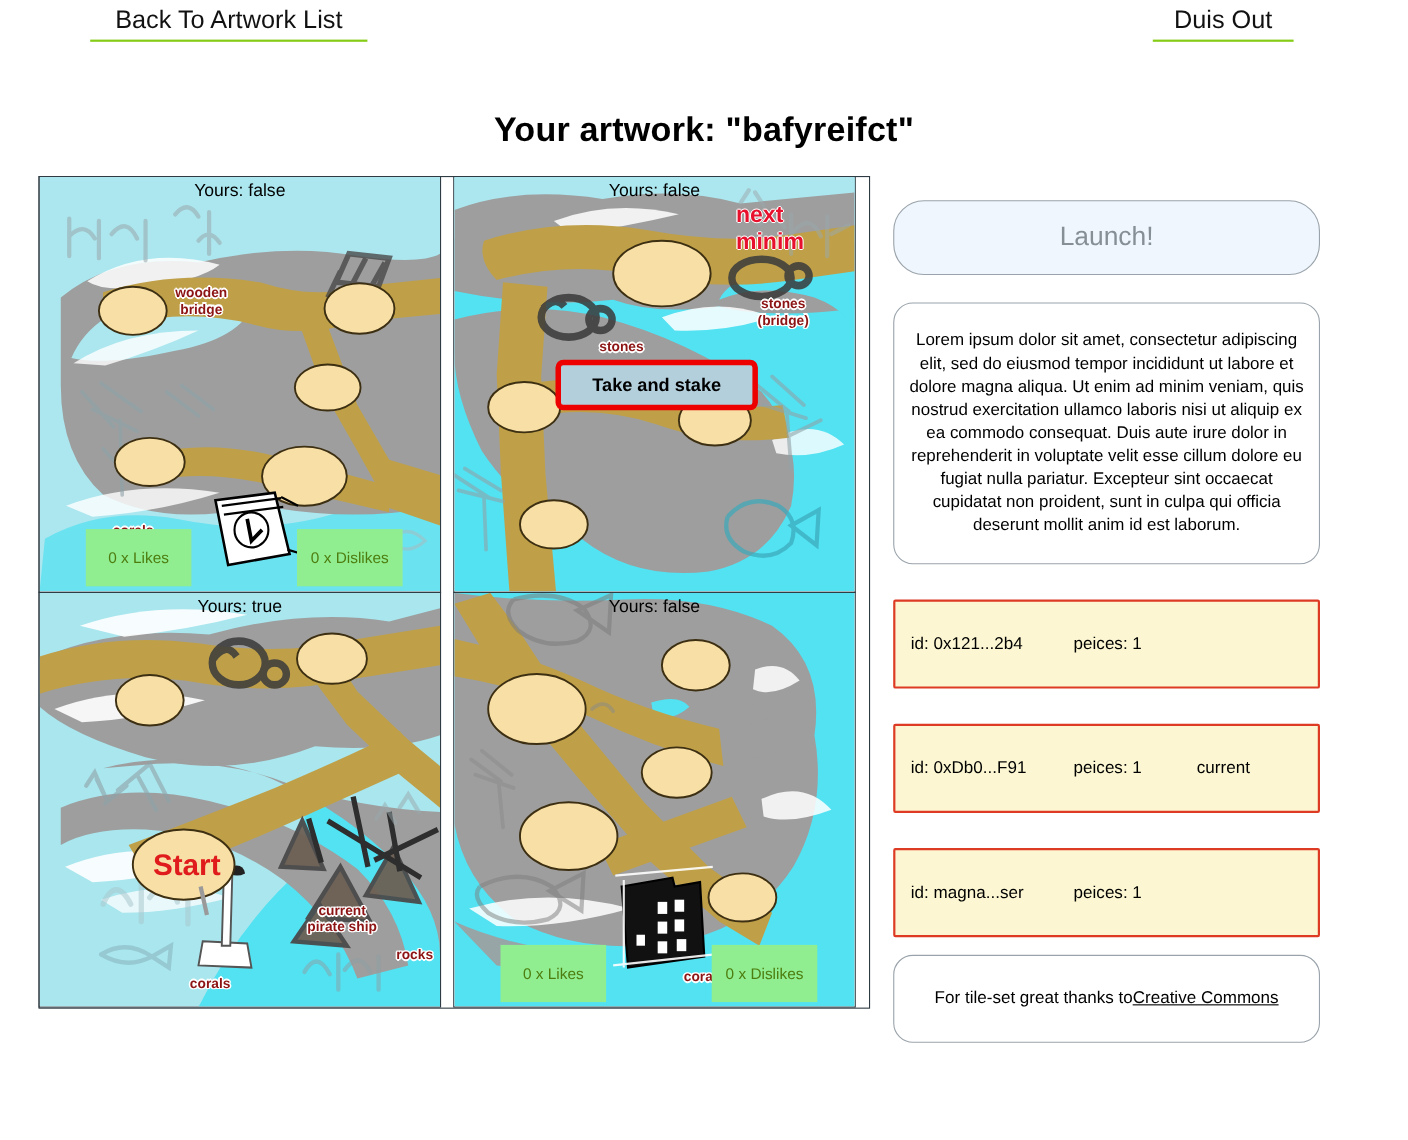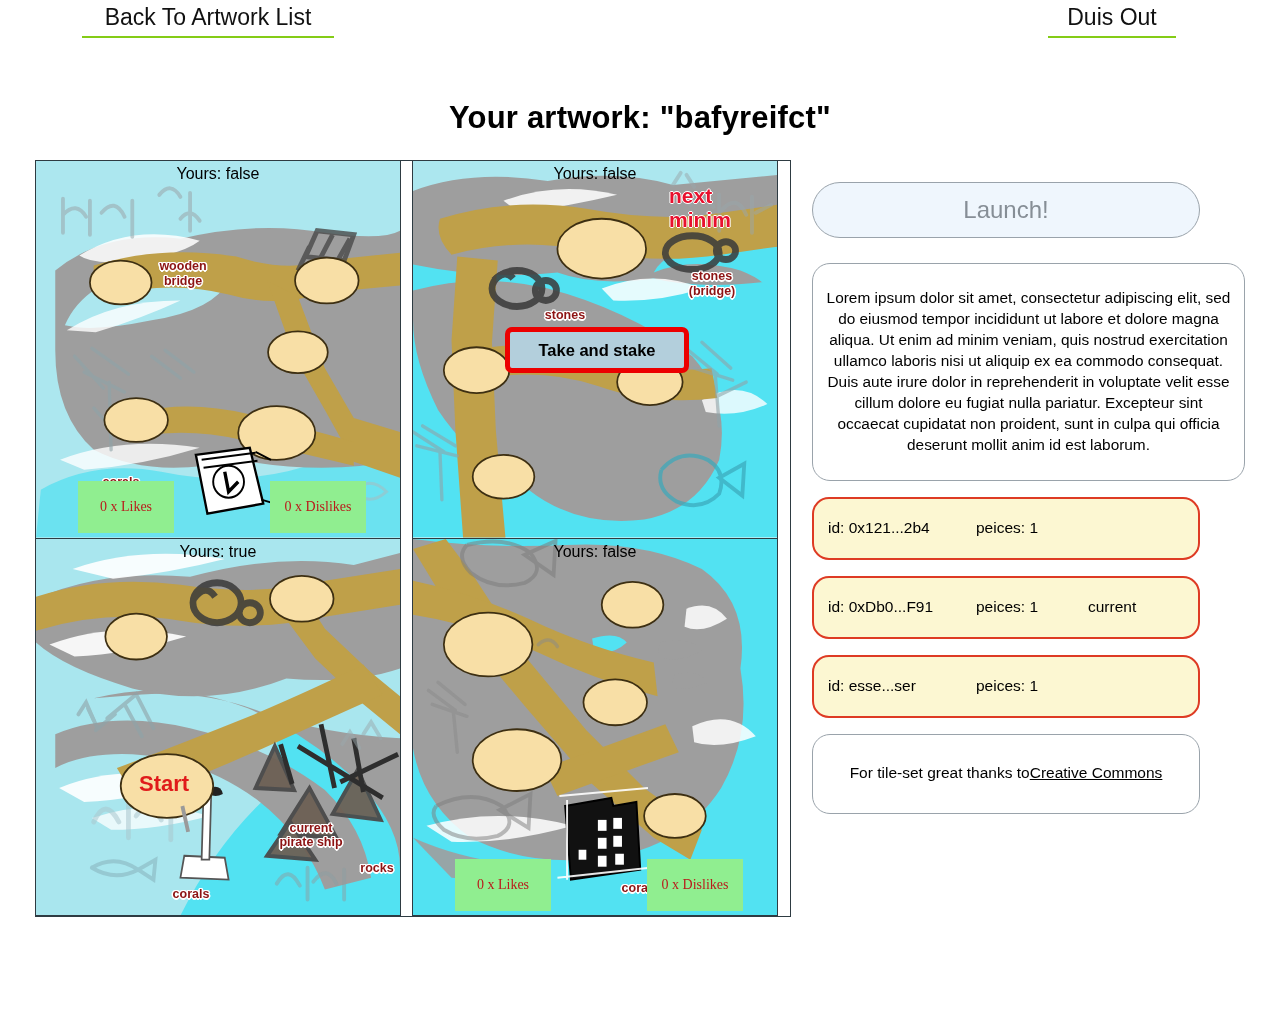--- a/index.html
+++ b/index.html
@@ -73,32 +73,32 @@
     pointer-events: none; white-space: pre-line;
   }
   .nextlevel {
     position: absolute; z-index: 5;
     font-size: 21px; font-weight: bold; color: #e8112d;
     text-shadow: 1px 0 #fff, -1px 0 #fff, 0 1px #fff, 0 -1px #fff;
     pointer-events: none;
   }
   .startlabel {
     position: absolute; z-index: 5;
-    font-size: 22px; font-weight: bold; color: #e01b1b;
+    font-size: 27px; font-weight: bold; color: #e01b1b;
     pointer-events: none;
   }
 
   
   .vote {
     position: absolute; z-index: 7;
     width: 96px; height: 52px;
     background: #90ee90;
     border: none;
-    font-size: 14px; color: #b91c1c;
-    font-family: Liberation Serif, serif;
+    font-size: 14px; color: #4d7c0f;
+    font-family: Liberation Sans, sans-serif;
     display: flex; align-items: center; justify-content: center;
     cursor: pointer;
   }
 
   
   .stake-btn {
     position: absolute; z-index: 8;
     left: 92px; top: 166px;
     width: 184px; height: 46px;
     background: #b3cfdc;
@@ -107,38 +107,38 @@
     font-size: 16.5px; font-weight: bold; color: #000;
     font-family: "Liberation Sans", sans-serif;
     cursor: pointer;
   }
 
   
   .sidebar {
     position: absolute; left: 812px; top: 22px; width: 388px;
   }
   .launch-btn {
-    display: block; width: 388px; height: 56px;
+    display: block; width: 388px; height: 68px;
     background: #eff6fd;
     border: 1px solid #9aa3ab;
     border-radius: 28px;
     font-size: 24px; color: #868e96;
     font-family: "Liberation Sans", sans-serif;
     cursor: pointer;
   }
   .desc-card {
-    margin-top: 25px; width: 433px;
+    margin-top: 25px; width: 388px;
     border: 1px solid #9aa3ab; border-radius: 18px;
     padding: 24px 12px 24px 12px;
     font-size: 15.4px; line-height: 1.36; text-align: center;
   }
   .idcard {
-    margin-top: 16px; width: 388px; height: 63px;
+    margin-top: 32px; width: 388px; height: 81px;
     background: #fcf7d2;
-    border: 2px solid #de3b24; border-radius: 17px;
+    border: 2px solid #de3b24; border-radius: 2px;
     display: flex; align-items: center;
     font-size: 15.5px; cursor: pointer;
   }
   .idcard:first-of-type { margin-top: 43px; }
   .idcard .c-id     { margin-left: 14px; width: 148px; }
   .idcard .c-pieces { width: 112px; }
   .idcard .c-current{ }
   .credit-card {
     margin-top: 16px; width: 388px; height: 80px;
     border: 1px solid #9aa3ab; border-radius: 18px;
@@ -396,21 +396,21 @@
       <span class="c-current"></span>
     </div>
 
     <div class="idcard">
       <span class="c-id">id: 0xDb0...F91</span>
       <span class="c-pieces">peices: 1</span>
       <span class="c-current">current</span>
     </div>
 
     <div class="idcard">
-      <span class="c-id">id: esse...ser</span>
+      <span class="c-id">id: magna...ser</span>
       <span class="c-pieces">peices: 1</span>
       <span class="c-current"></span>
     </div>
 
     <div class="credit-card">
       <span>For tile-set great thanks to </span>
         <u>Creative Commons</u>
     </div>
 
   </div>

